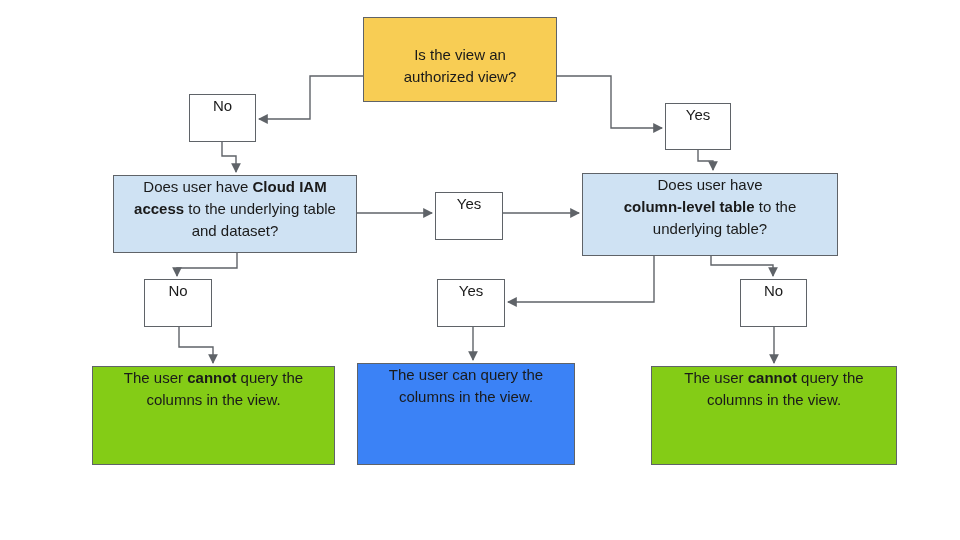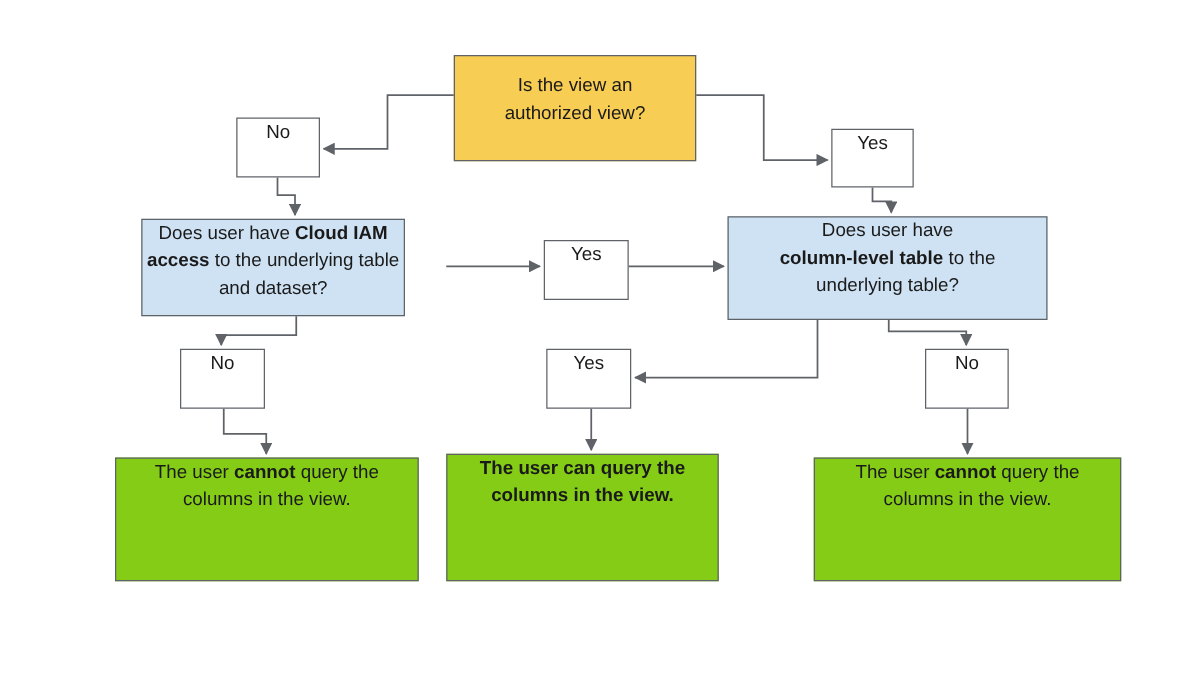--- a/index.html
+++ b/index.html
@@ -25,47 +25,47 @@
     text-align: center;
     font-size: 15px;
     line-height: 1.45;
   }
   .node .inner { display: inline-block; }
   .bold { font-weight: 700; }
   .block { display: block; }
 
   
   .decision {
-    left: 363px; top: 44px; width: 194px; height: 85px;
+    left: 363px; top: 17px; width: 194px; height: 85px;
     background: #f8cd54;
-    align-items: flex-start;
+    align-items: center;
     padding-top: 13px;
   }
   .decision .inner { width: 135px; }
 
   .small-box {
     background: #ffffff;
     border-color: #5f6368;
     font-size: 15px;
   }
   .no1  { left: 189px; top: 94px;  width: 67px; height: 48px; }
   .yes1 { left: 665px; top: 103px; width: 66px; height: 47px; }
   .yesmid { left: 435px; top: 192px; width: 68px; height: 48px; }
   .no2  { left: 144px; top: 279px; width: 68px; height: 48px; }
   .yes2 { left: 437px; top: 279px; width: 68px; height: 48px; }
   .no3  { left: 740px; top: 279px; width: 67px; height: 48px; }
 
   .question { background: #cfe2f3; }
-  .q-iam { left: 113px; top: 175px; width: 211px; height: 78px; }
+  .q-iam { left: 113px; top: 175px; width: 244px; height: 78px; }
   .q-iam .inner { width: 204px; }
   .q-col { left: 582px; top: 173px; width: 256px; height: 83px; }
   .q-col .inner { width: 216px; }
 
   .result-neg { background: #84cc16; }
-  .result-pos { background: #84cc16; font-weight: bold; }
+  .result-pos { background: #3b82f6; }
   .res-left  { left: 92px;  top: 366px; width: 243px; height: 99px; }
   .res-left .inner { width: 185px; }
   .res-mid   { left: 357px; top: 363px; width: 218px; height: 102px; }
   .res-mid .inner { width: 180px; }
   .res-right { left: 651px; top: 366px; width: 246px; height: 99px; }
   .res-right .inner { width: 185px; }
 
   .connectors {
     position: absolute;
     left: 0; top: 0;

